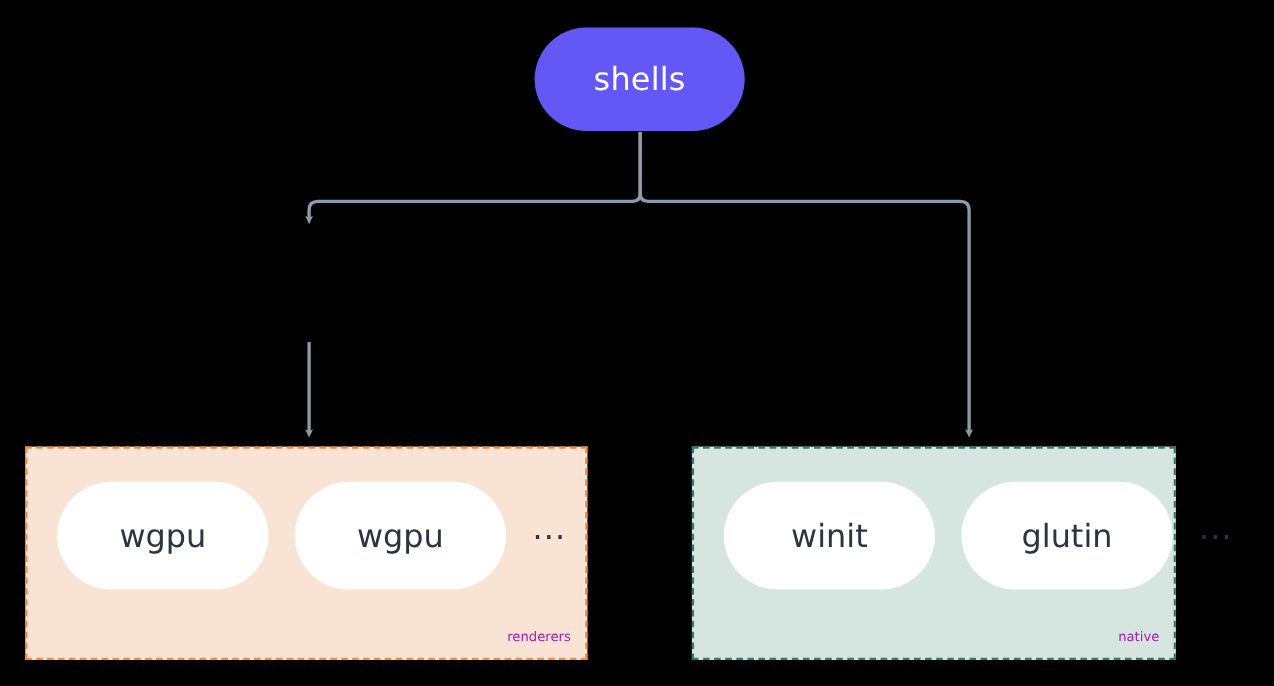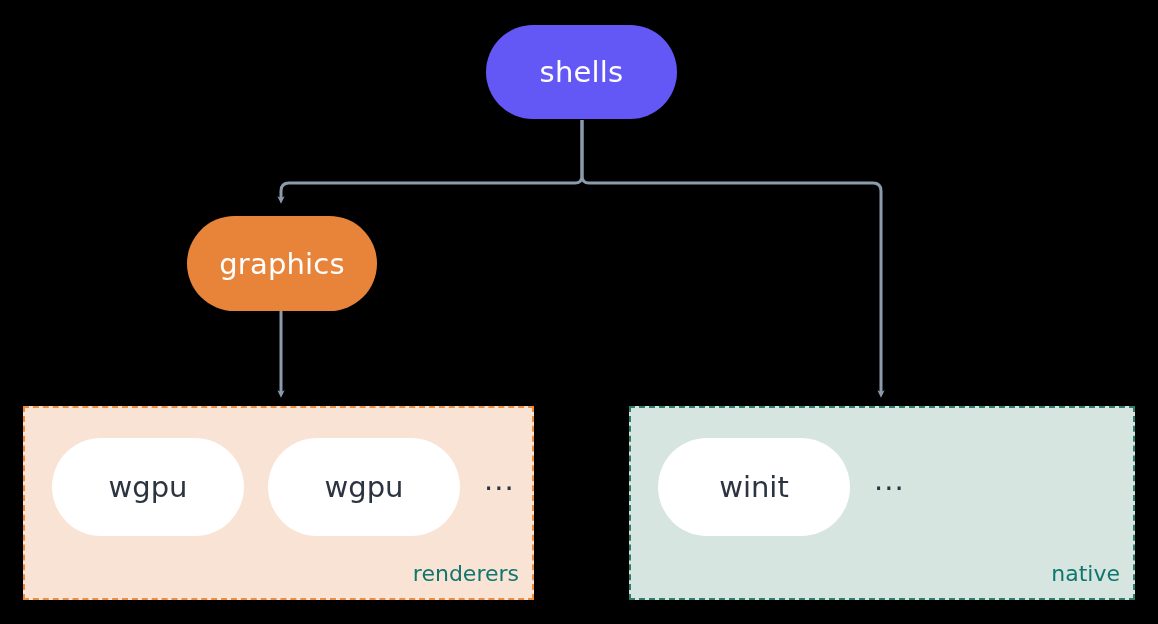--- a/index.html
+++ b/index.html
@@ -60,21 +60,21 @@
   }
   .cluster-renderers {
     left: 23px;
     top: 406px;
     width: 511px;
     height: 194px;
   }
   .cluster-shells {
     left: 629px;
     top: 406px;
-    width: 506px;
+    width: 440px;
     height: 194px;
     text-decoration: underline;
   }
   .cluster-items {
     position: absolute;
     left: 0;
     top: 30px;
     width: 100%;
     display: flex;
     flex-direction: row;
@@ -101,22 +101,22 @@
     color: #2b3440;
     font-size: 29px;
     line-height: 1;
     letter-spacing: 1px;
     padding-bottom: 14px;
   }
   .cluster-label {
     position: absolute;
     right: 13px;
     bottom: 12px;
-    font-size: 22px;
-    color: #0f766e;
+    font-size: 12px;
+    color: #a21caf;
     white-space: nowrap;
   }
 </style>
 </head>
 <body>
 
 <div id="stage">
 
   <svg id="edges" viewBox="0 0 1158 624" width="1158" height="624" aria-hidden="true">
     <defs>
@@ -129,40 +129,40 @@
 
     <path d="M582,120 L582,176 Q582,183 589,183 L873,183 Q881,183 881,191 L881,394" fill="none" stroke="#8b9bab" stroke-width="3" marker-end="url(#arrowhead)"></path>
 
     <path d="M281,311 L281,394" fill="none" stroke="#8b9bab" stroke-width="3" marker-end="url(#arrowhead)"></path>
   </svg>
 
   <div class="node node-native" style="background:#6358f5;">
     <span>shells</span>
   </div>
 
-  <div class="node node-graphics" style="background:#e7843a;">
-    <span>graphics</span>
-  </div>
 
   <div class="cluster cluster-renderers" style="background:#f9e3d5; border-color:#ef8d3c;text-decoration:underline;">
     <div class="cluster-items">
       <div class="leaf">
         <span>wgpu</span>
       </div>
       <div class="leaf">
         <span>wgpu</span>
       </div>
       <div class="ellipsis">...</div>
     </div>
     <div class="cluster-label">renderers</div>
   </div>
 
   <div class="cluster cluster-shells" style="background:#d7e5e1; border-color:#2f7d6d;">
     <div class="cluster-items">
       <div class="leaf">
         <span>winit</span>
       </div>
+      <div class="leaf">
+        <span>glutin</span>
+      </div>
       <div class="ellipsis">...</div>
     </div>
     <div class="cluster-label">native</div>
   </div>
 
 </div>
 
 </body></html>

